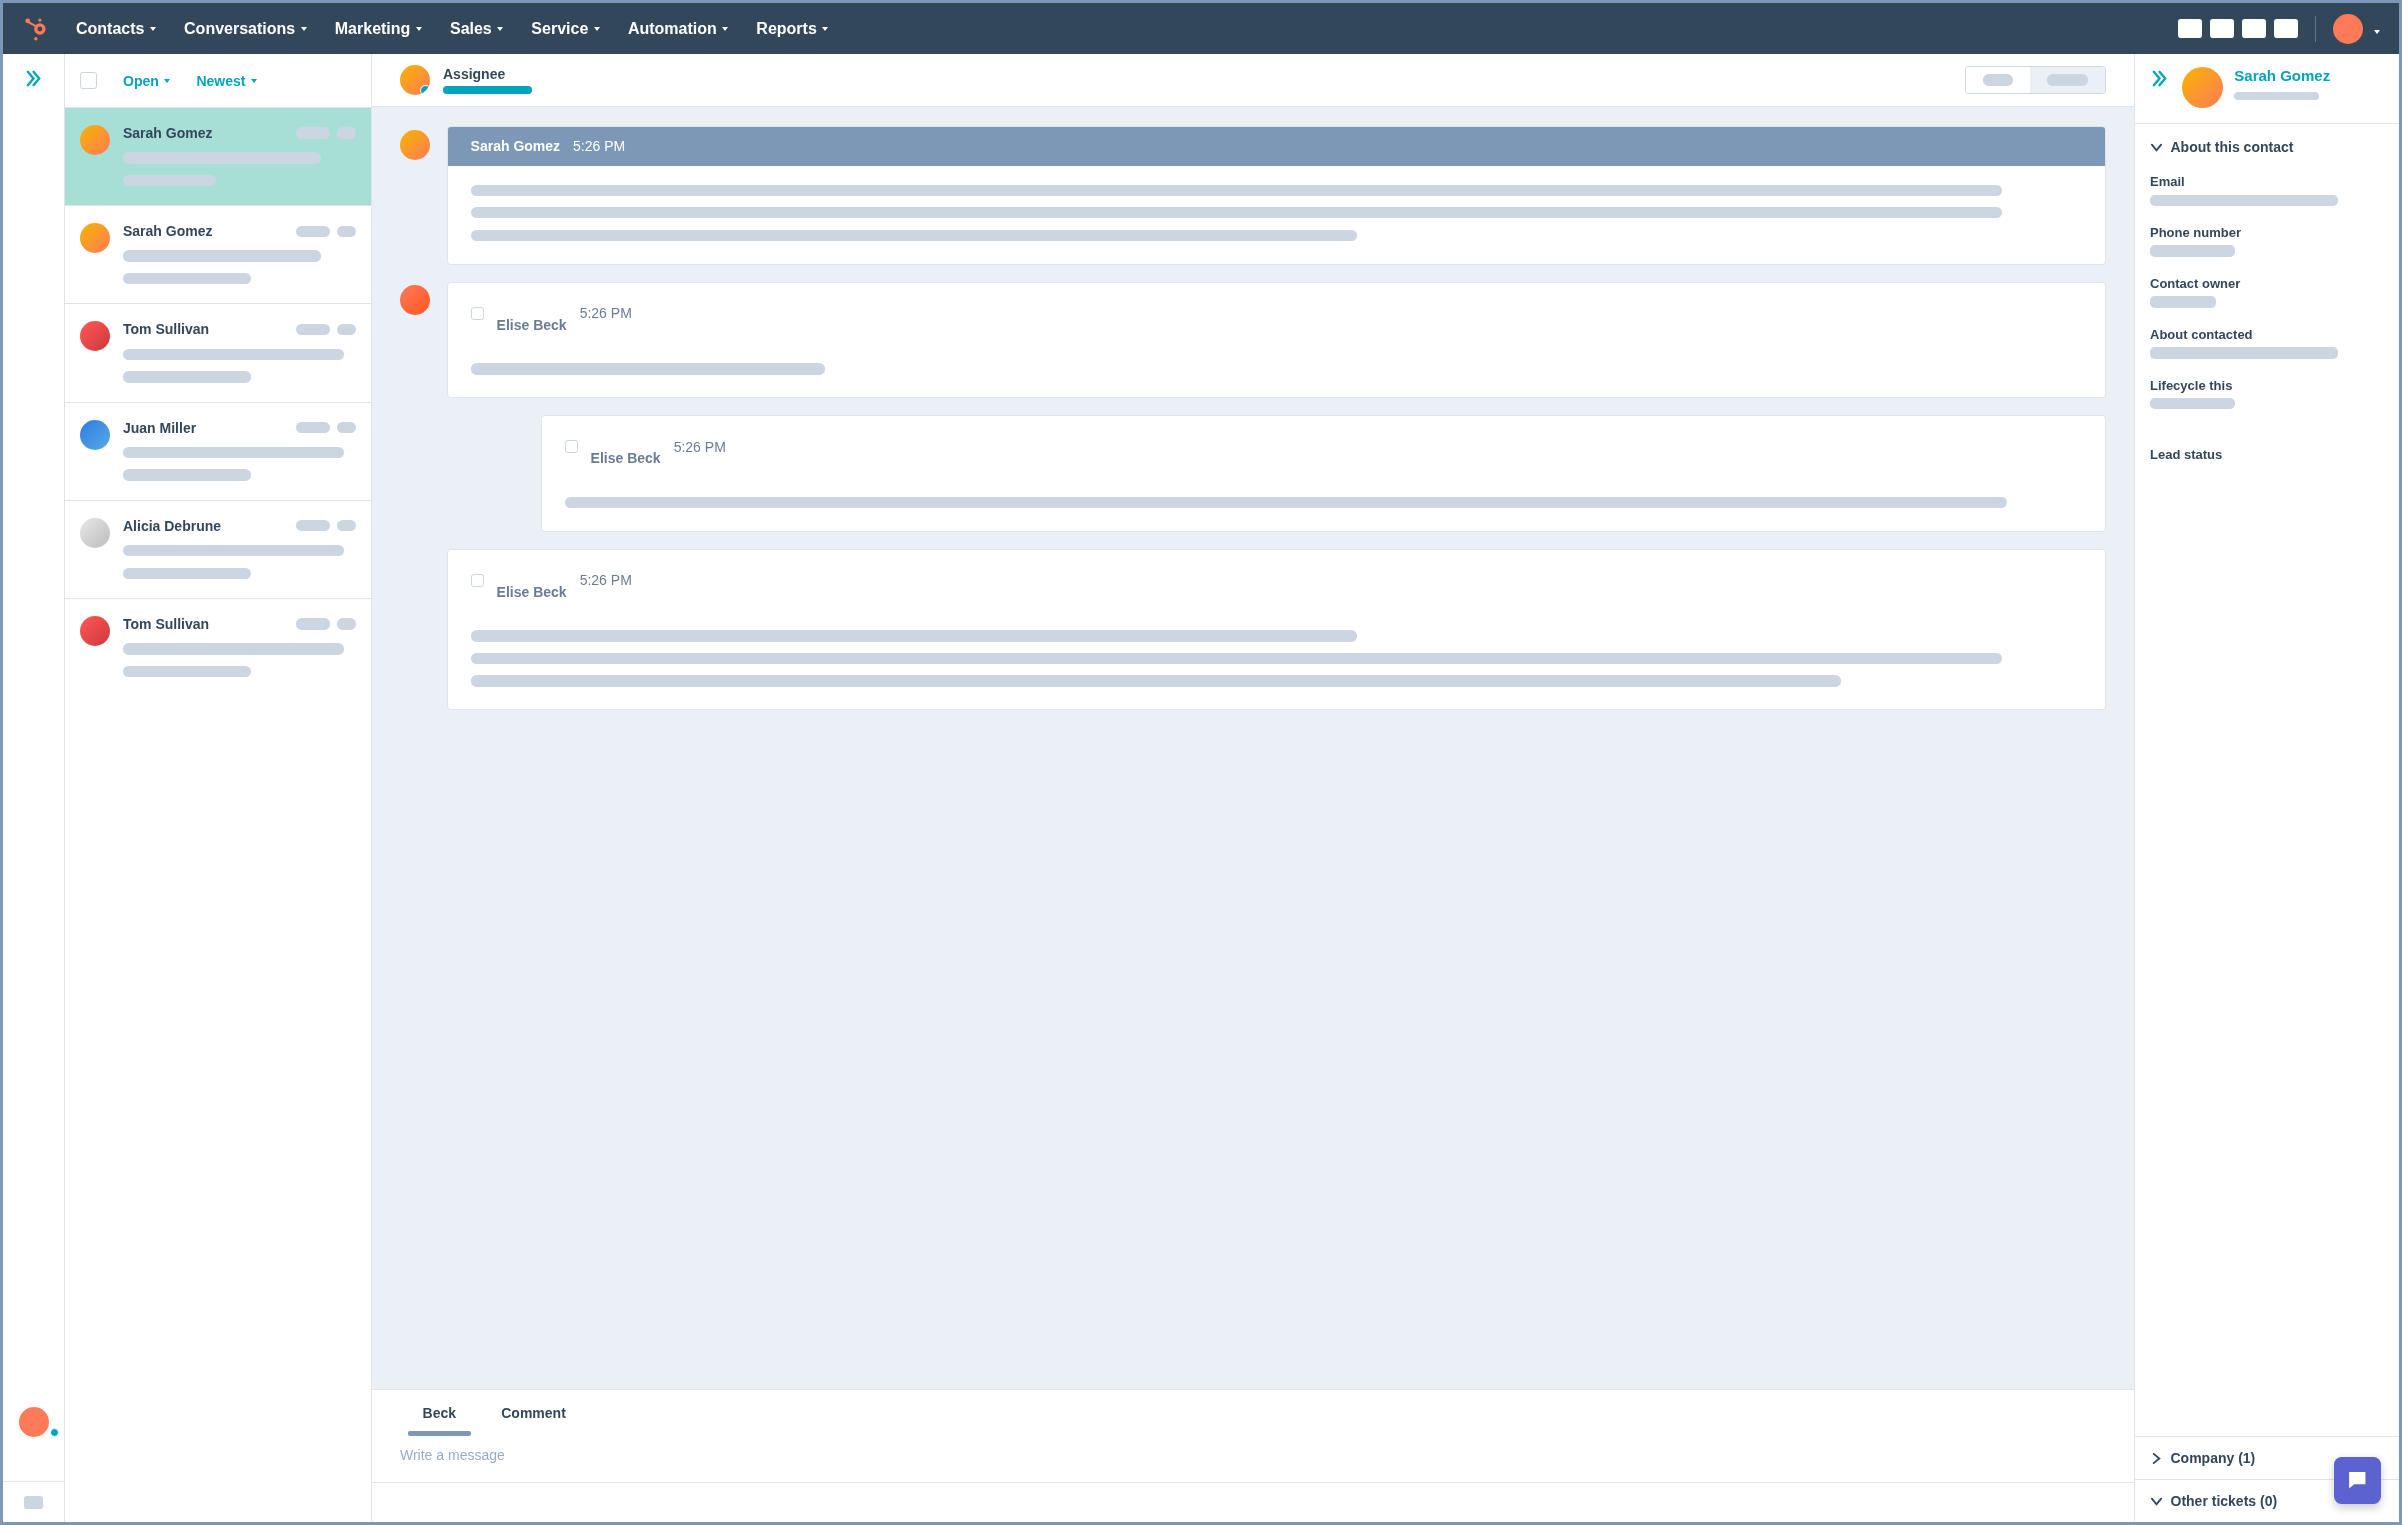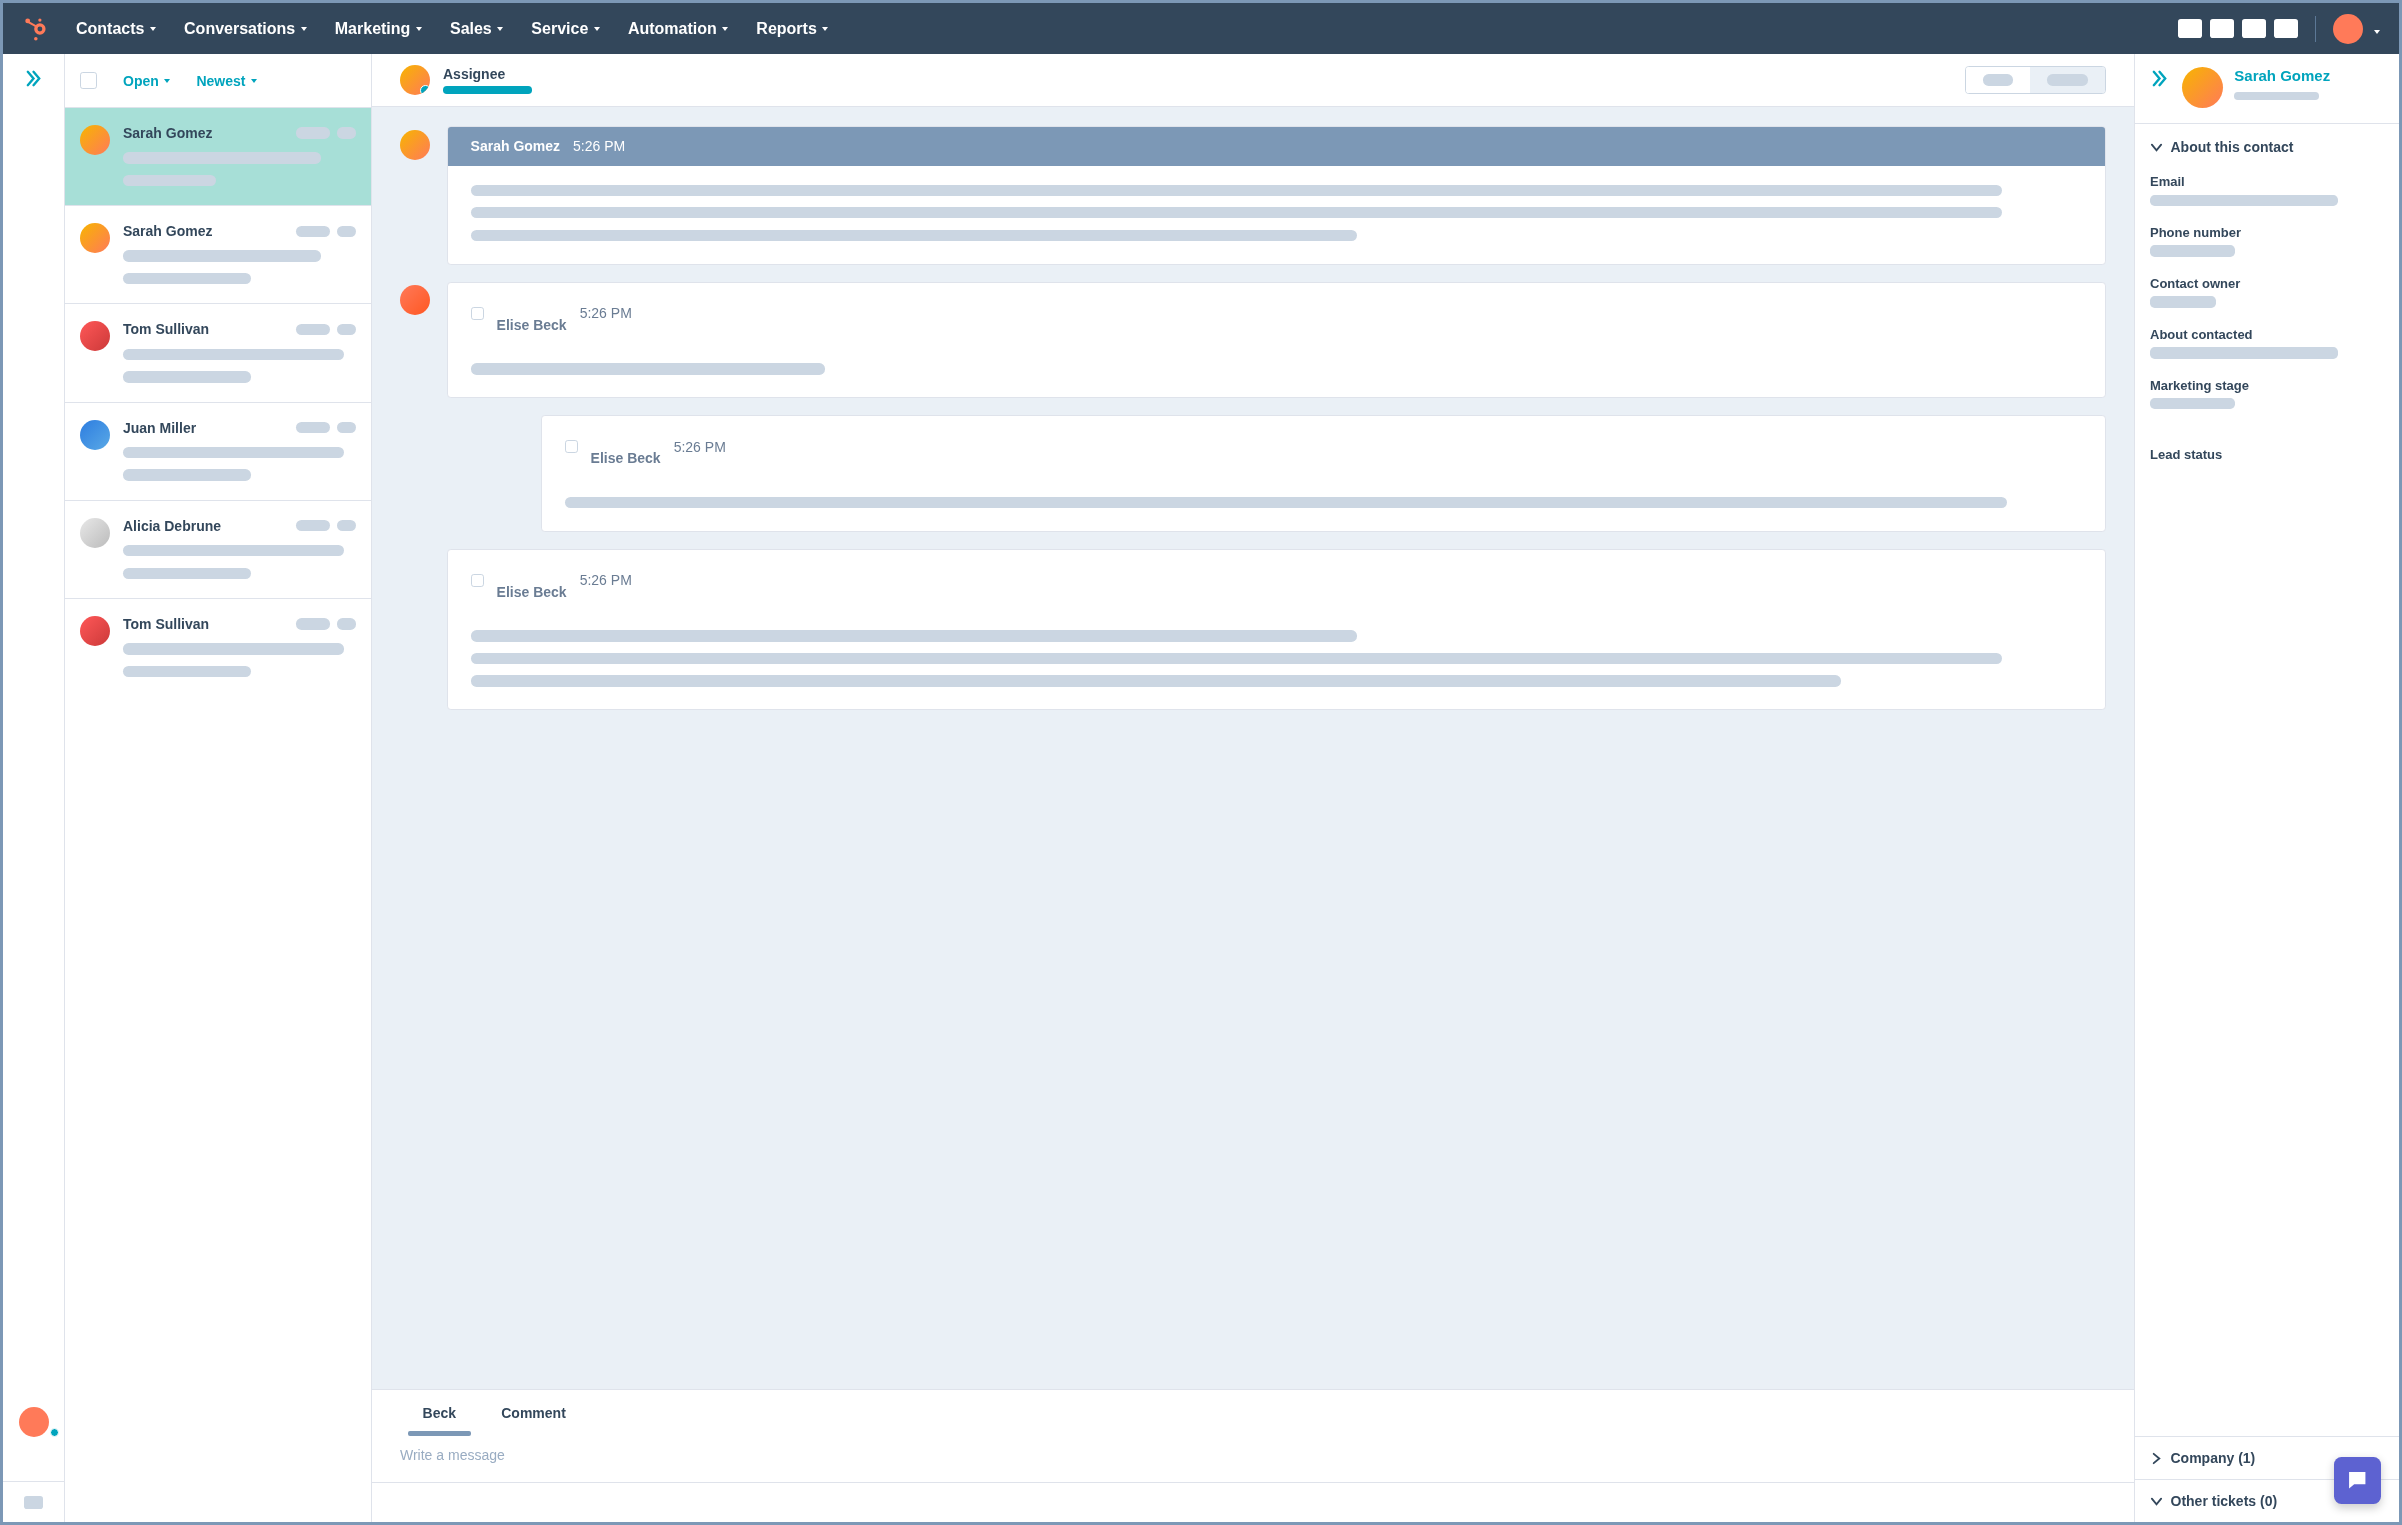--- a/index.html
+++ b/index.html
@@ -402,21 +402,21 @@
     </div>
     <div class="ctx-field">
       <div class="ctx-label">Contact owner</div>
       <div class="ctx-ph-long w-70"></div>
     </div>
     <div class="ctx-field">
       <div class="ctx-label">About contacted</div>
       <div class="ctx-ph-long w-200"></div>
     </div>
     <div class="ctx-field">
-      <div class="ctx-label">Marketing stage</div>
+      <div class="ctx-label">Lifecycle this</div>
       <div class="ctx-ph-long w-90"></div>
     </div>
     <div class="ctx-field" style="margin-top:38px;">
       <div class="ctx-label">Lead status</div>
     </div>
   </div>
   <div class="ctx-accordion">
     <svg width="13" height="13" viewBox="0 0 14 14">
             <path d="M4 2l6 5-6 5" stroke="#33475b" stroke-width="2" fill="none" stroke-linecap="round"></path>
           </svg>

